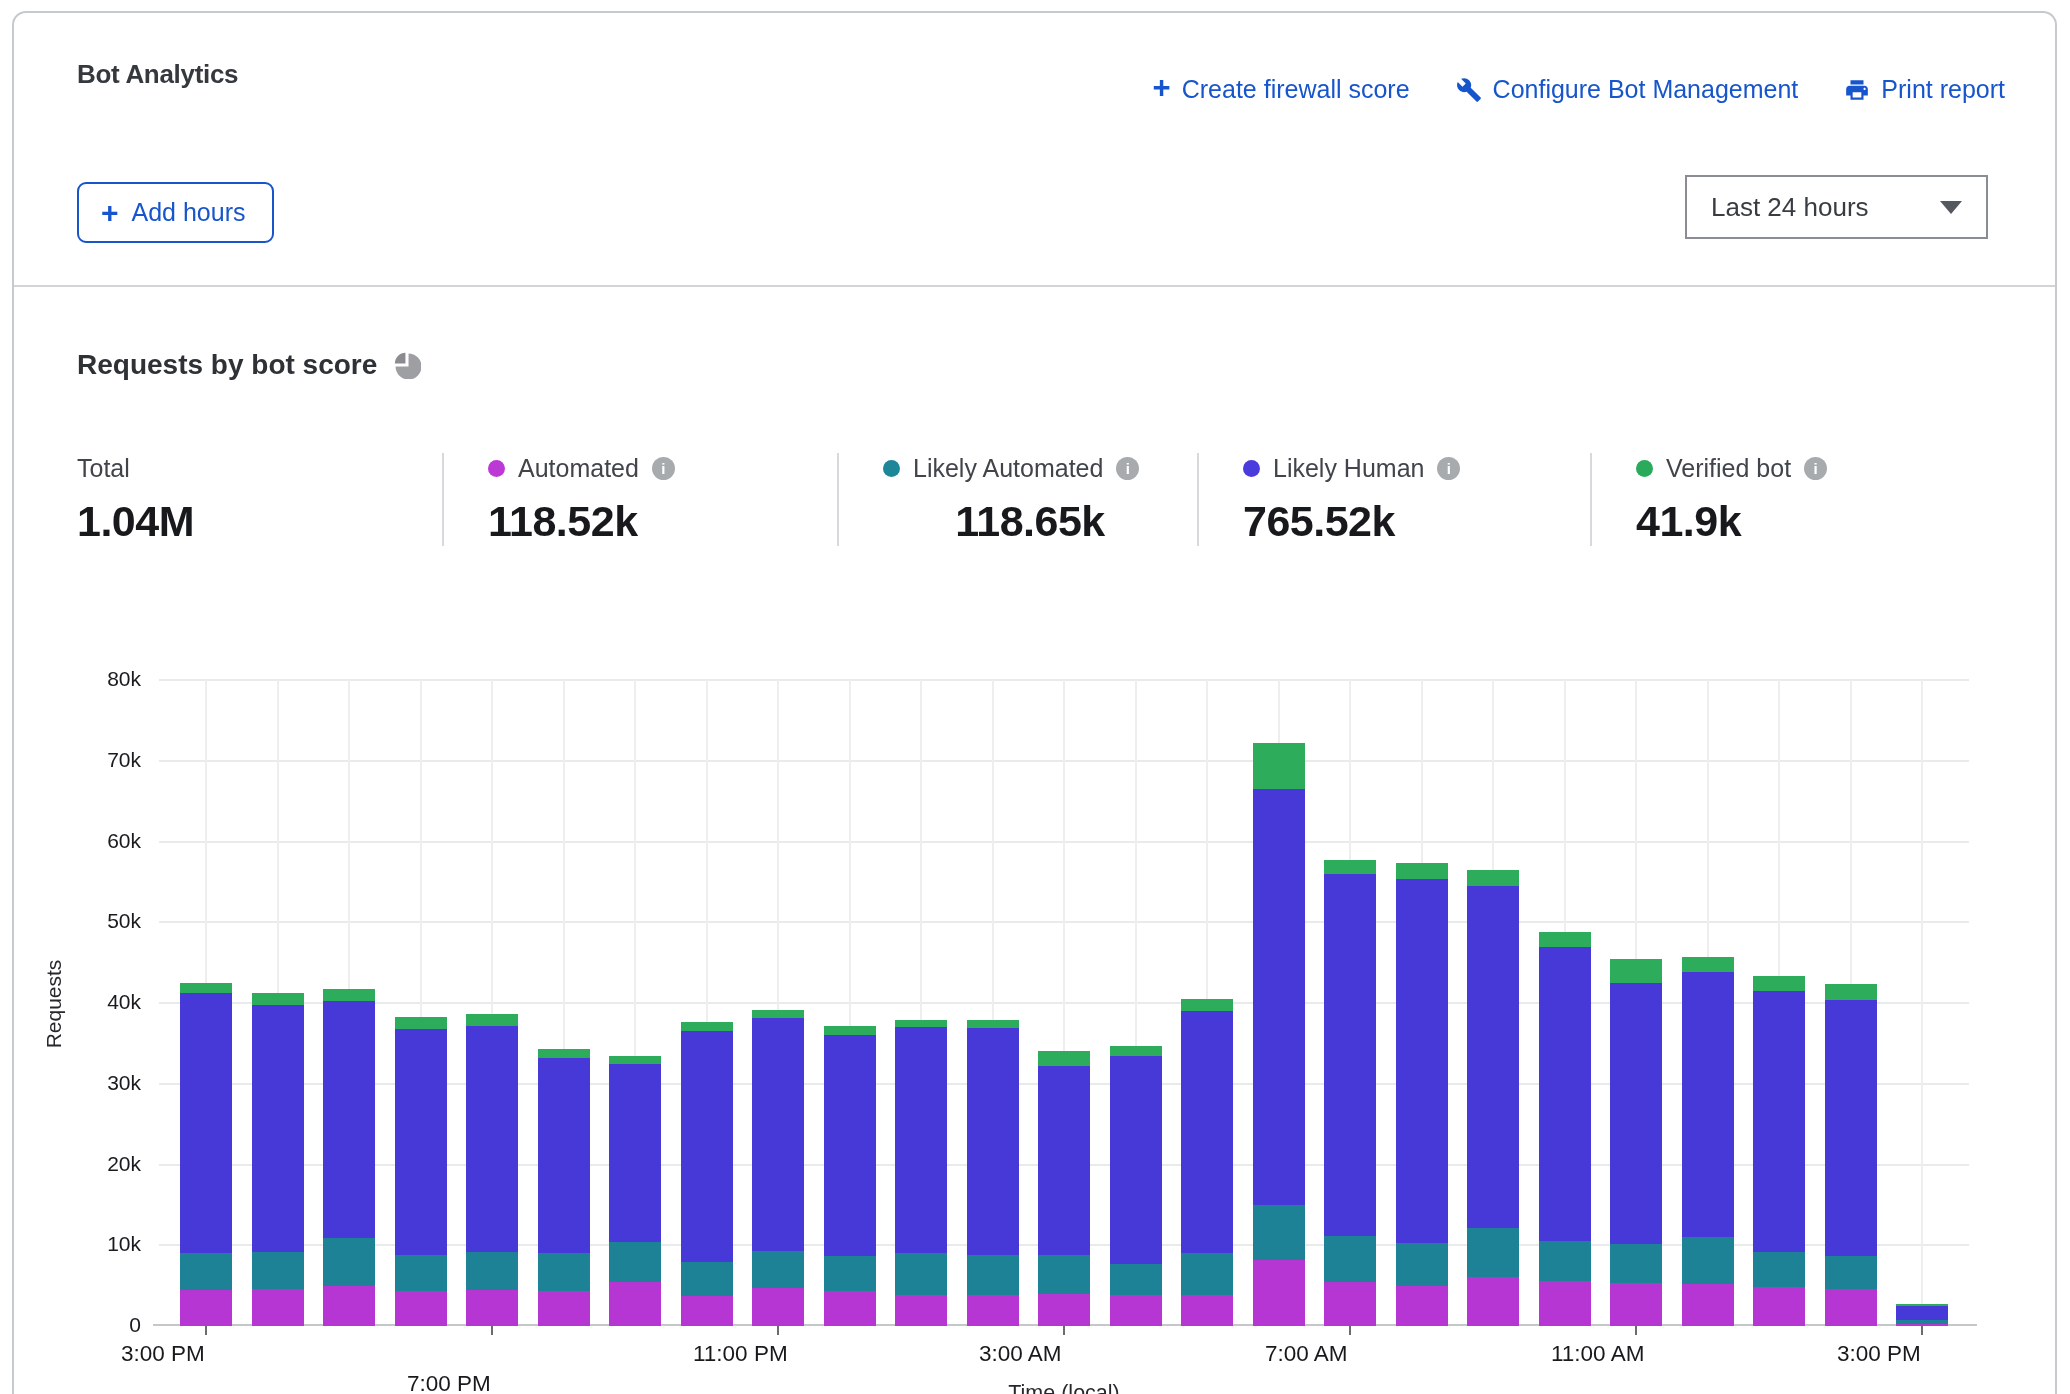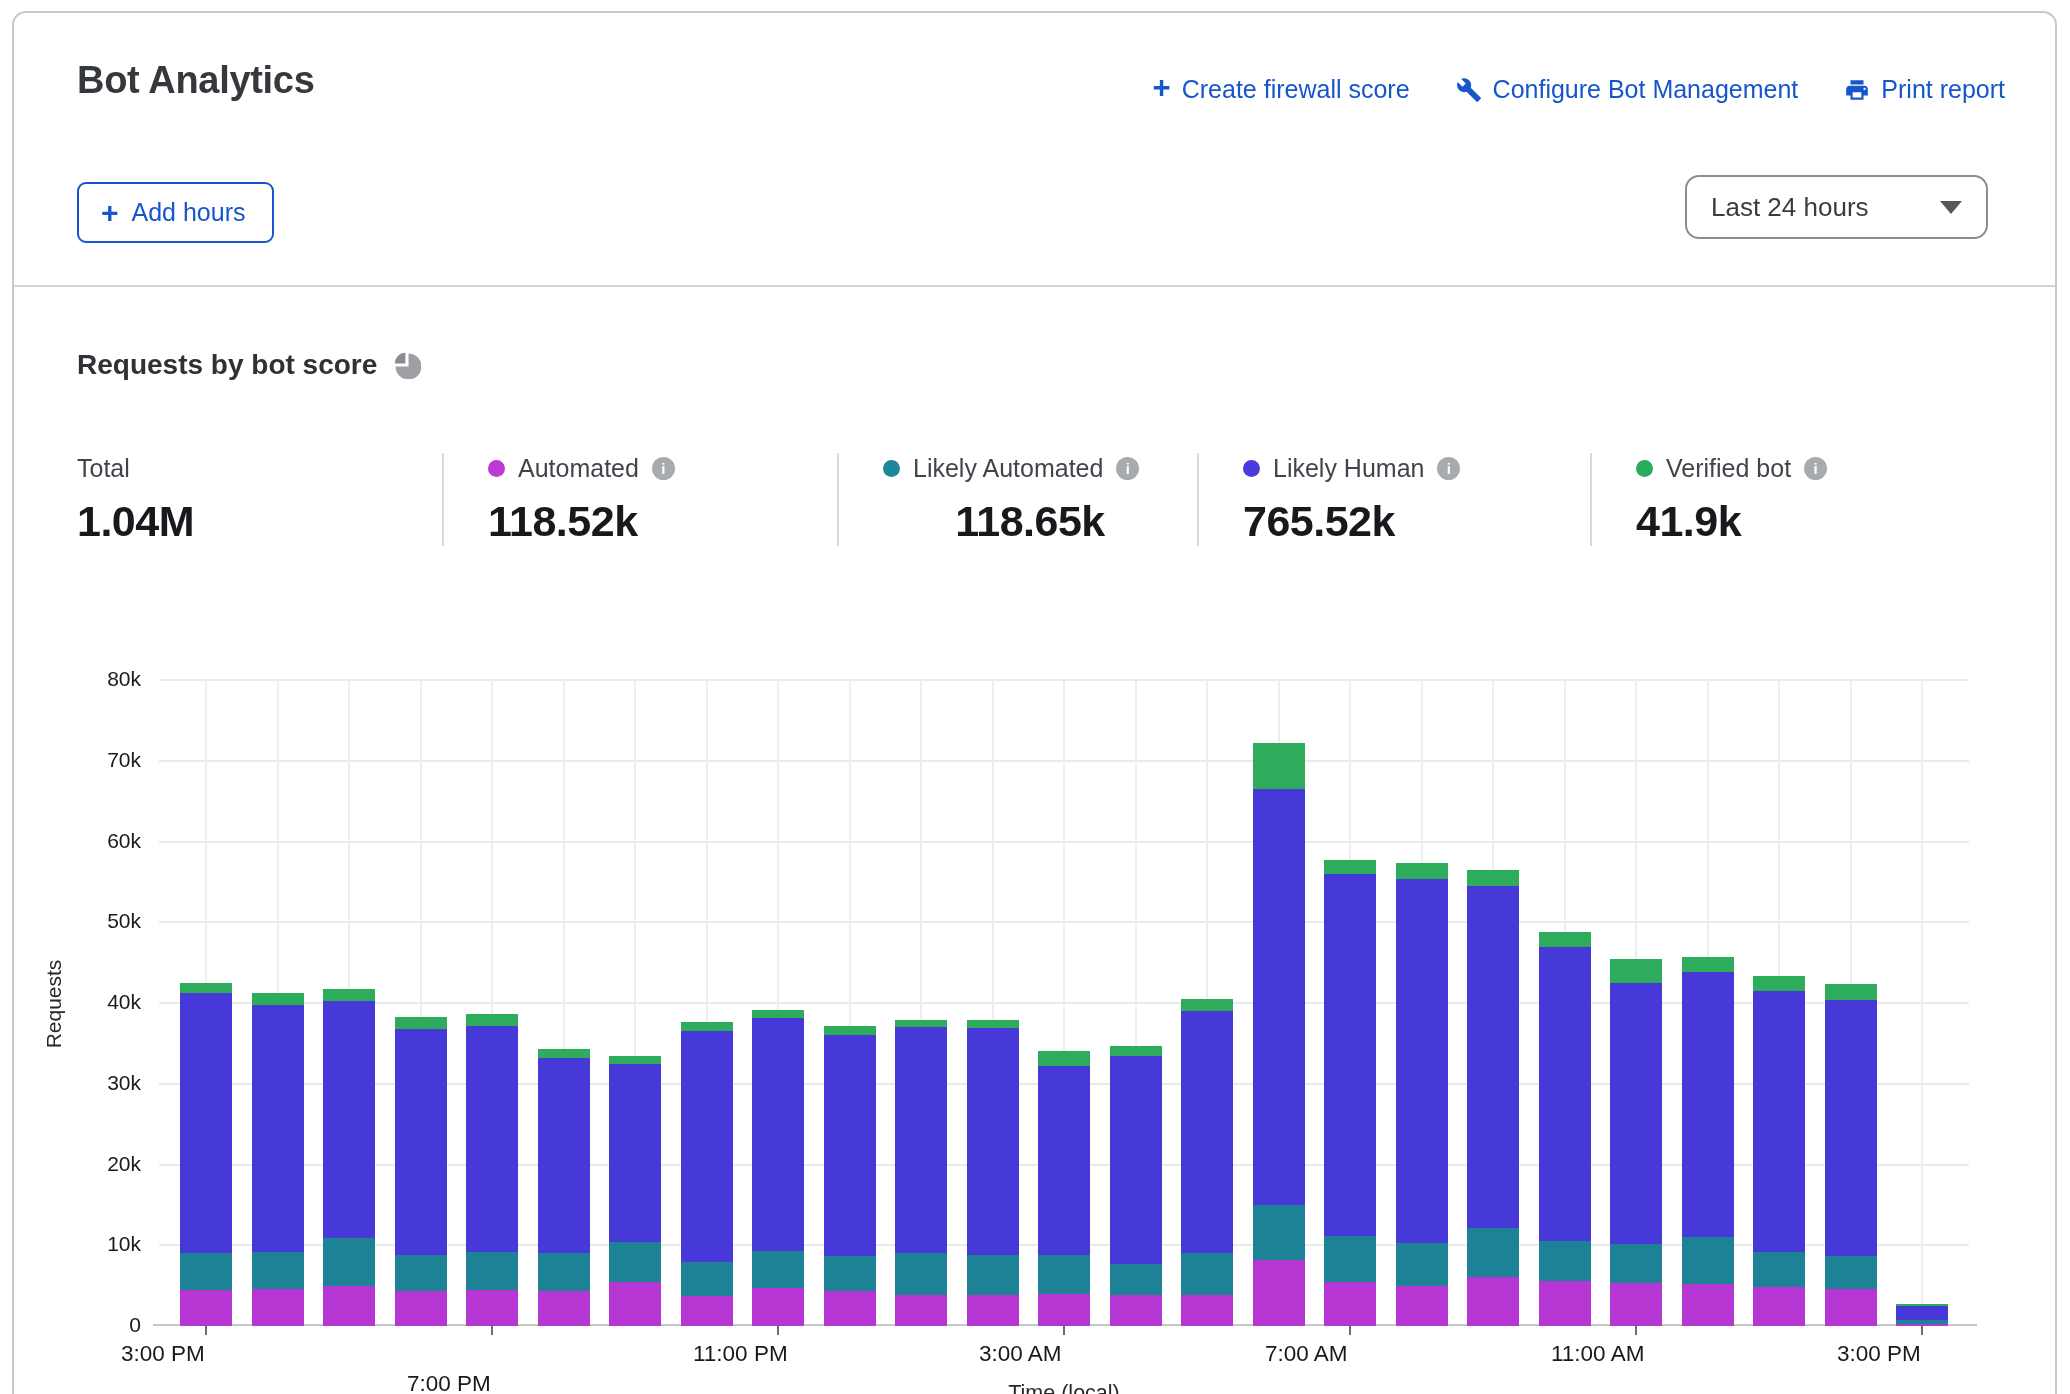--- a/index.html
+++ b/index.html
@@ -3,30 +3,30 @@
 <meta charset="utf-8">
 <style>
   * { margin:0; padding:0; box-sizing:border-box; }
   html,body { background:#fff; }
   body { font-family:"Liberation Sans", sans-serif; }
   .page { position:relative; width:2070px; height:1394px; overflow:hidden; background:#fff; }
   .card { position:absolute; left:12px; top:11px; width:2045px; height:1420px;
           border:2px solid #c6c9cd; border-radius:14px; background:#fff; }
   
   .card-header { position:relative; height:274px; border-bottom:2px solid #d2d4d7; }
-  .page-title { position:absolute; left:63px; top:46px; font-size:38px; font-weight:700; color:#35383d; letter-spacing:-0.3px; }
+  .page-title { position:absolute; left:63px; top:46px; font-size:26px; font-weight:700; color:#35383d; letter-spacing:-0.3px; }
   .actions { position:absolute; right:50px; top:62px; display:flex; align-items:center; gap:46px; }
   .action-link { display:flex; align-items:center; gap:11px; color:#1655cb; font-size:25px; cursor:pointer; text-decoration:none; white-space:nowrap; }
   .action-link svg { display:block; }
   .plus-glyph { font-size:31px; font-weight:700; line-height:24px; }
   .add-filter { position:absolute; left:63px; top:169px; height:61px; display:flex; align-items:center; gap:13px;
                 padding:0 26px 0 22px; background:#fff; border:2px solid #1655cb; border-radius:9px;
                 color:#1655cb; font-size:25px; font-family:"Liberation Sans",sans-serif; cursor:pointer; }
   .add-filter .plus-glyph { font-size:30px; font-weight:600; }
-  .select { position:absolute; right:67px; top:162px; width:303px; height:64px; border:2px solid #8a8e94; border-radius:14px;
+  .select { position:absolute; right:67px; top:162px; width:303px; height:64px; border:2px solid #8a8e94; border-radius:0;
             display:flex; align-items:center; padding:0 24px; font-size:26px; color:#393c41; cursor:pointer; background:#fff; }
   .select .chev { margin-left:auto; width:0; height:0; border-left:11px solid transparent; border-right:11px solid transparent; border-top:13px solid #55585e; }
   
   .card-body { position:relative; padding:62px 0 0 63px; }
   .section-row { display:flex; align-items:center; gap:17px; }
   .section-title { font-size:28px; font-weight:700; color:#2e3136; }
   .pie-icon svg { display:block; }
   .stats { display:flex; margin-top:72px; }
   .stat { padding-right:20px; }
   .stat + .stat { border-left:2px solid #d7d9dc; padding-left:44px; }

